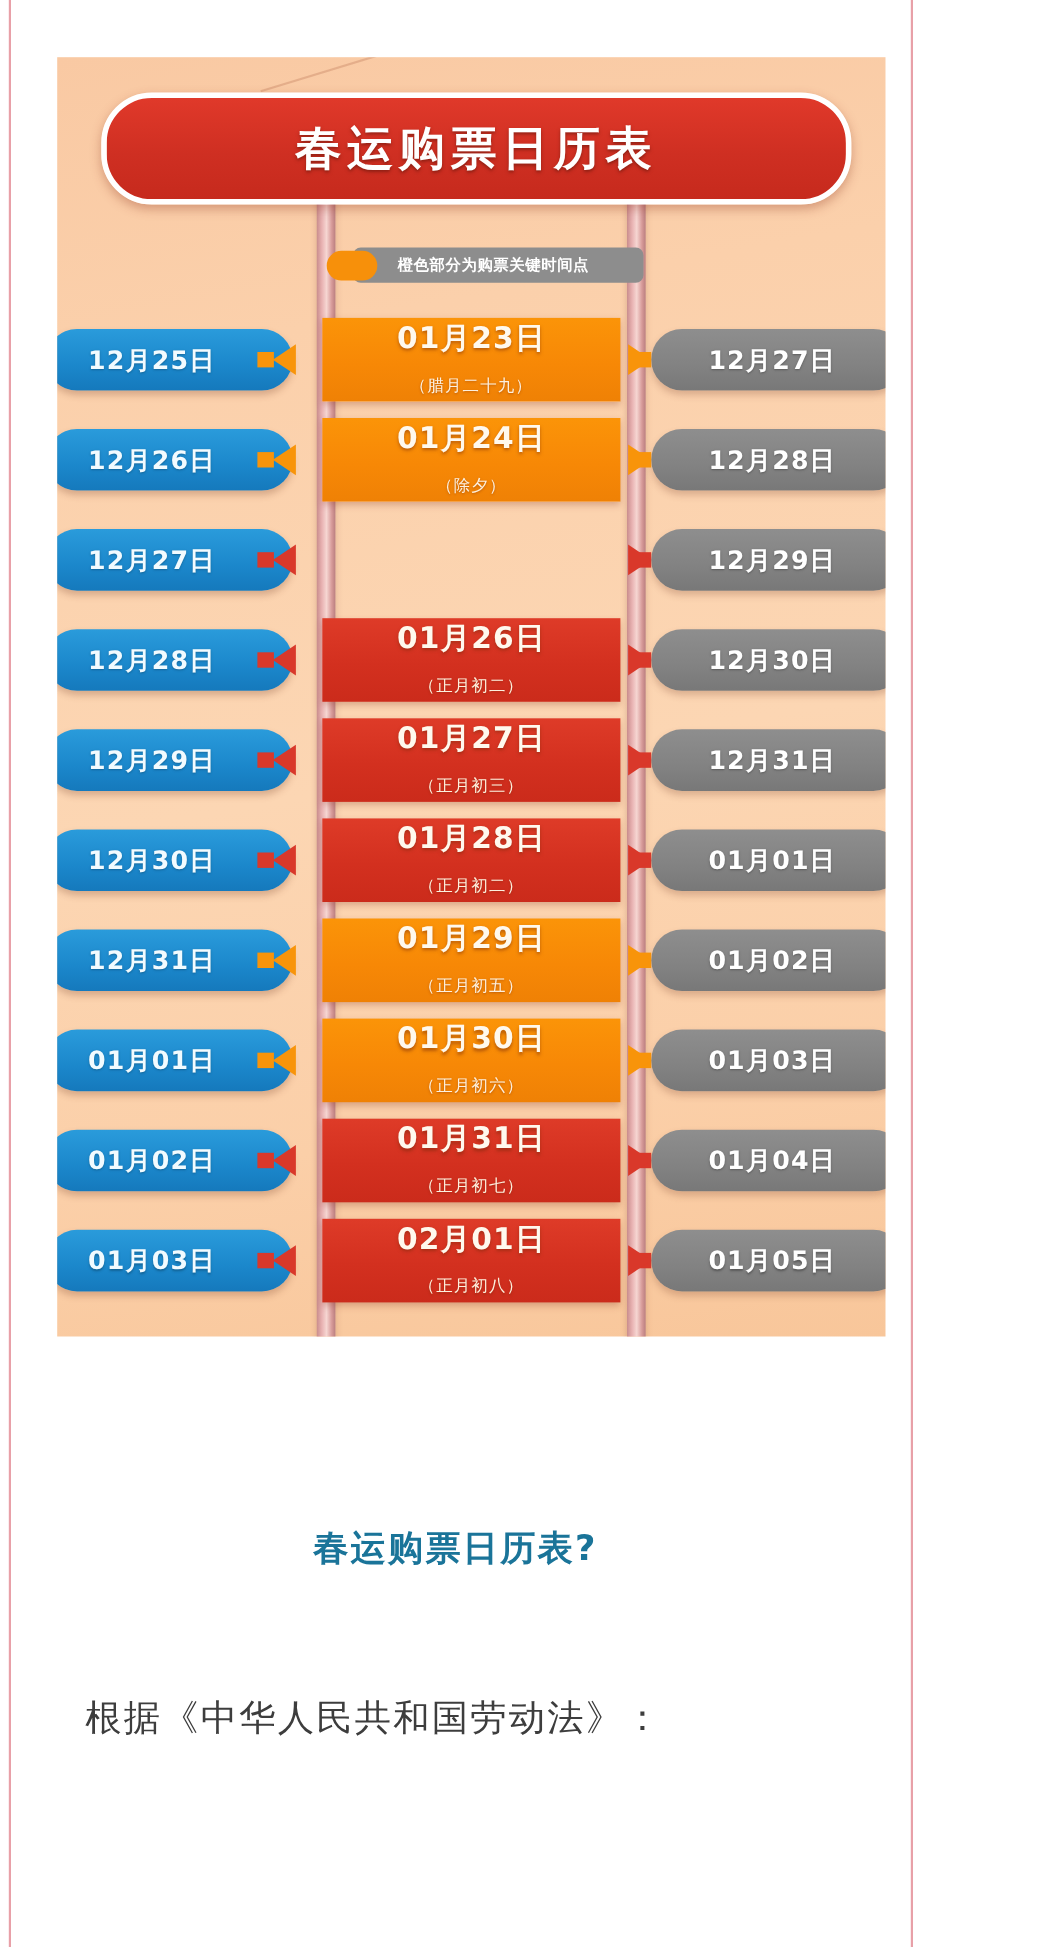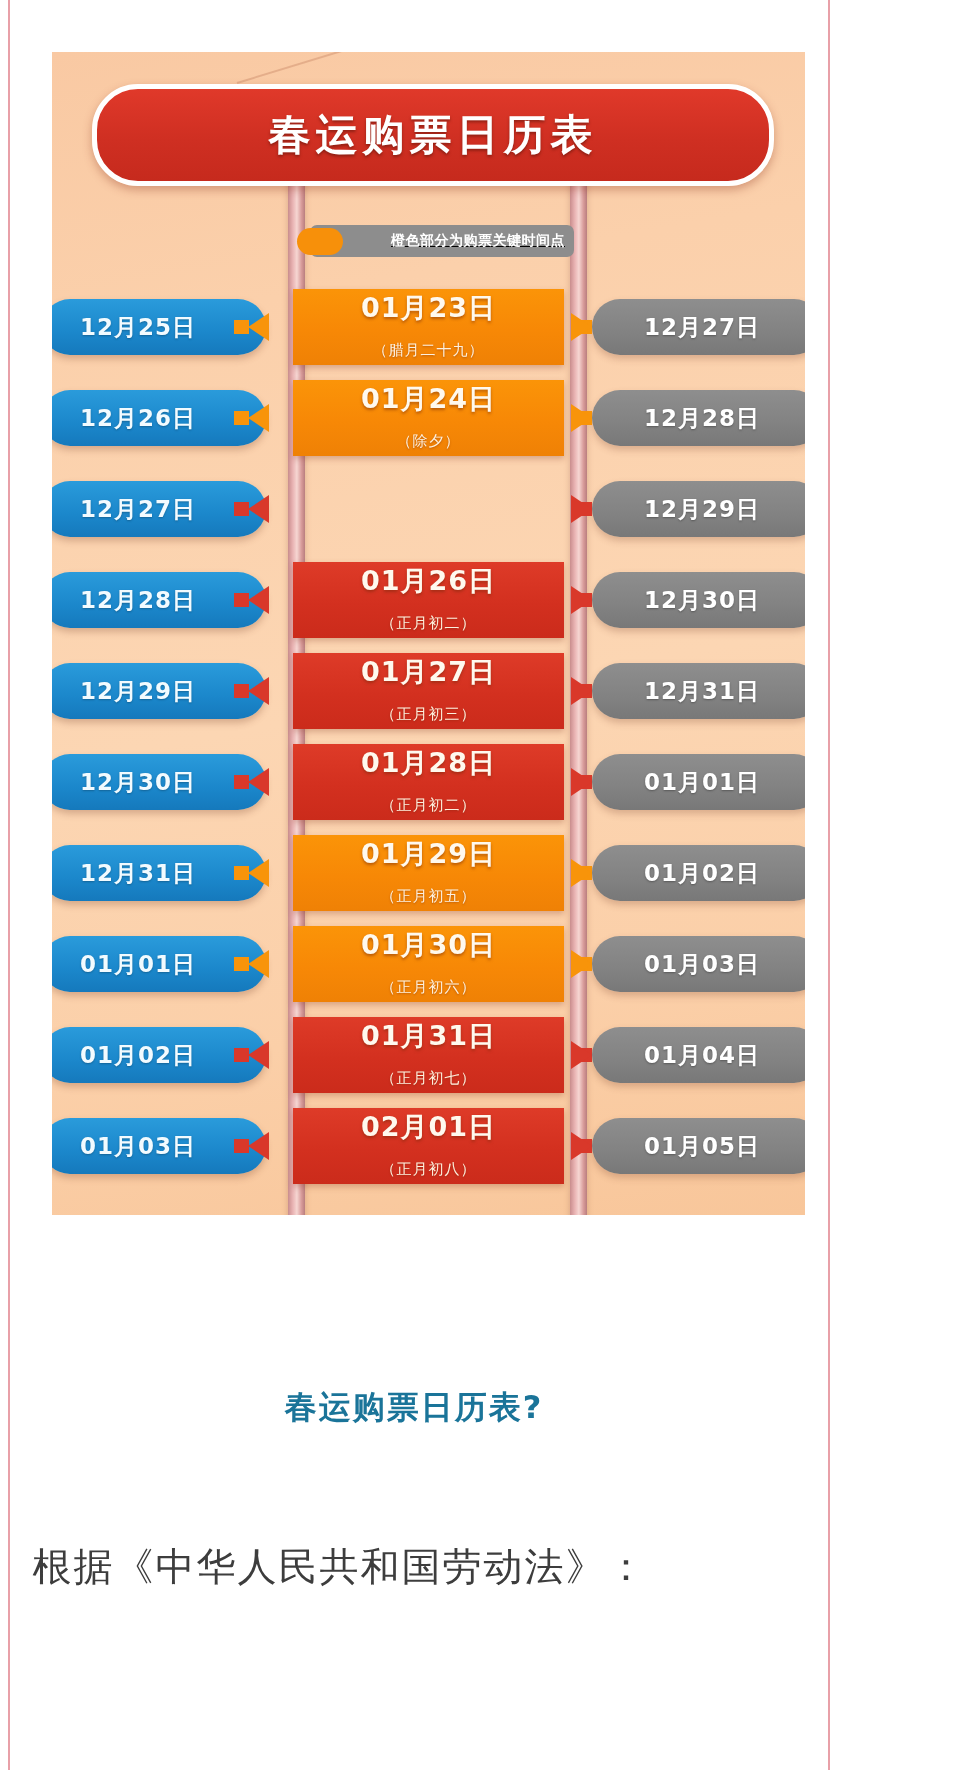--- a/index.html
+++ b/index.html
@@ -47,23 +47,23 @@
   .banner-title{
     font-family:"DejaVu Serif","Liberation Serif",serif;
     font-weight:700;font-size:42px;color:#ffffff;letter-spacing:5px;
     text-shadow:0 2px 3px rgba(90,20,10,.55);
     text-align:right;
   }
 
   
   .legend{position:absolute;left:245px;top:173px;height:32px;z-index:6;display:flex;align-items:center;}
   .legend-bar{
-    position:absolute;left:13px;top:0;height:32px;width:264px;
+    position:absolute;left:24px;top:0;height:32px;width:264px;
     background:#8d8d8d;border-radius:7px;display:flex;align-items:center;
-    justify-content:flex-end;padding-right:9px;box-sizing:border-box;text-decoration:underline;
+    justify-content:center;padding-right:9px;box-sizing:border-box;
   }
   .legend-bar span{font-size:14px;color:#ffffff;letter-spacing:.5px;font-weight:700;
                    font-family:"DejaVu Serif","Liberation Serif",serif;}
   .legend-dot{position:absolute;left:0;top:3px;width:46px;height:27px;background:#f7900a;border-radius:14px;z-index:2;}
 
   
   #rows{position:absolute;left:0;top:229px;width:100%;}
   .row{position:relative;height:91px;}
 
   
@@ -128,21 +128,21 @@
   .arrow-tail.r{left:525px;}
 
   
   .bottom-heading{
     position:absolute;left:0;top:1386px;width:828px;text-align:center;
     font-size:32px;font-weight:700;color:#1a7499;letter-spacing:2px;
     font-family:"DejaVu Sans","Liberation Sans",sans-serif;
   }
   .bottom-line{
     position:absolute;left:0;top:1540px;width:680px;text-align:center;
-    font-size:39px;color:#3d3d3d;letter-spacing:2px;
+    font-size:33px;color:#3d3d3d;letter-spacing:2px;
     font-family:"DejaVu Sans","Liberation Sans",sans-serif;
   }
 </style>
 </head>
 <body>
 
 <div class="page-rule left"></div>
 <div class="page-rule right"></div>
 
 <div id="poster">

